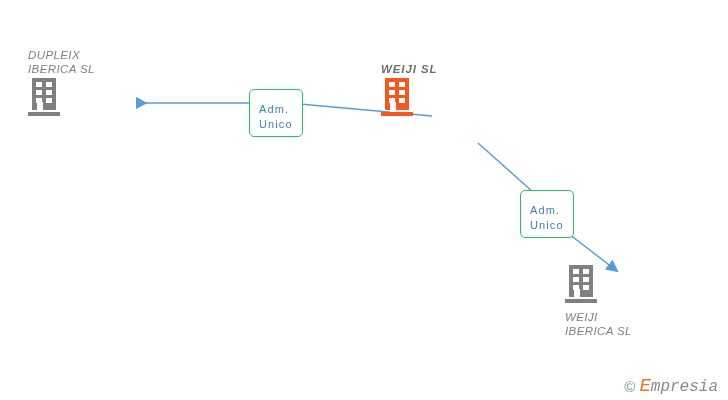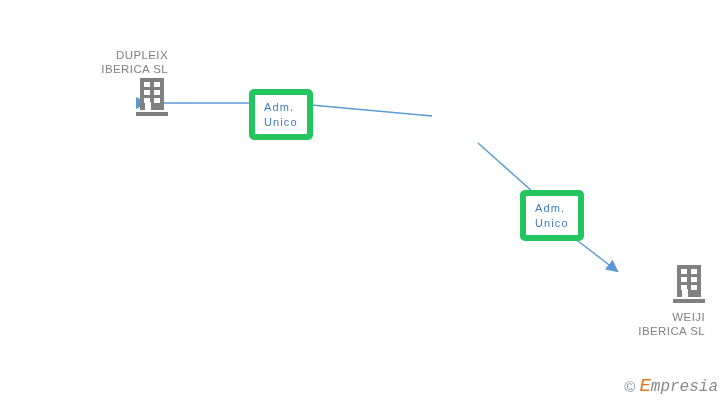--- a/index.html
+++ b/index.html
@@ -24,21 +24,22 @@
     width: 728px;
     height: 400px;
     pointer-events: none;
   }
 
   
   .node {
     position: absolute;
     width: 140px;
     margin-left: -70px;
-    text-align: right;
+    text-align: left;
+    font-style: italic;
   }
   .node-label {
     color: #808080;
     font-size: 11.5px;
     line-height: 14px;
     letter-spacing: 0.4px;
     white-space: pre-line;
   }
   .node-label.is-bold {
     font-weight: bold;
@@ -84,28 +85,28 @@
   .icon-gray   { color: #808080; }
   .icon-orange { color: #f4581e; }
 
   .node-top    { margin-top: 2px; }
   .node-bottom { margin-bottom: 3px; }
 
   
   .edge-label {
     position: absolute;
     box-sizing: border-box;
-    border: 6px solid #22c55e;
+    border: 1px solid #22c55e;
     border-radius: 5px;
     background: #ffffff;
     color: #3d7ebf;
     font-size: 11px;
     line-height: 15px;
     letter-spacing: 1.1px;
-    padding: 5px 9px 4px 9px;
+    padding: 12px 9px 4px 9px;
     white-space: pre-line;
   }
 
   
   #watermark {
     position: absolute;
     right: 10px;
     bottom: 4px;
     display: flex;
     align-items: center;
@@ -163,20 +164,34 @@
       <span class="win" style="left:18px; top:4px;"></span>
       <span class="win" style="left:8px;  top:12px;"></span>
       <span class="win" style="left:18px; top:12px;"></span>
       <span class="win" style="left:8px;  top:20px;"></span>
       <span class="win" style="left:18px; top:20px;"></span>
       <span class="door"></span>
       <span class="base"></span>
     </div>
   </div>
 
+  <div class="node" style="left:451px; top:62px;">
+    <div class="node-label is-bold">WEIJI  SL</div>
+    <div class="node-icon icon-orange node-top">
+      <span class="tower"></span>
+      <span class="win" style="left:8px;  top:4px;"></span>
+      <span class="win" style="left:18px; top:4px;"></span>
+      <span class="win" style="left:8px;  top:12px;"></span>
+      <span class="win" style="left:18px; top:12px;"></span>
+      <span class="win" style="left:8px;  top:20px;"></span>
+      <span class="win" style="left:18px; top:20px;"></span>
+      <span class="door"></span>
+      <span class="base"></span>
+    </div>
+  </div>
 
   <div class="node" style="left:635px; top:265px;">
     <div class="node-icon icon-gray node-bottom">
       <span class="tower"></span>
       <span class="win" style="left:8px;  top:4px;"></span>
       <span class="win" style="left:18px; top:4px;"></span>
       <span class="win" style="left:8px;  top:12px;"></span>
       <span class="win" style="left:18px; top:12px;"></span>
       <span class="win" style="left:8px;  top:20px;"></span>
       <span class="win" style="left:18px; top:20px;"></span>

